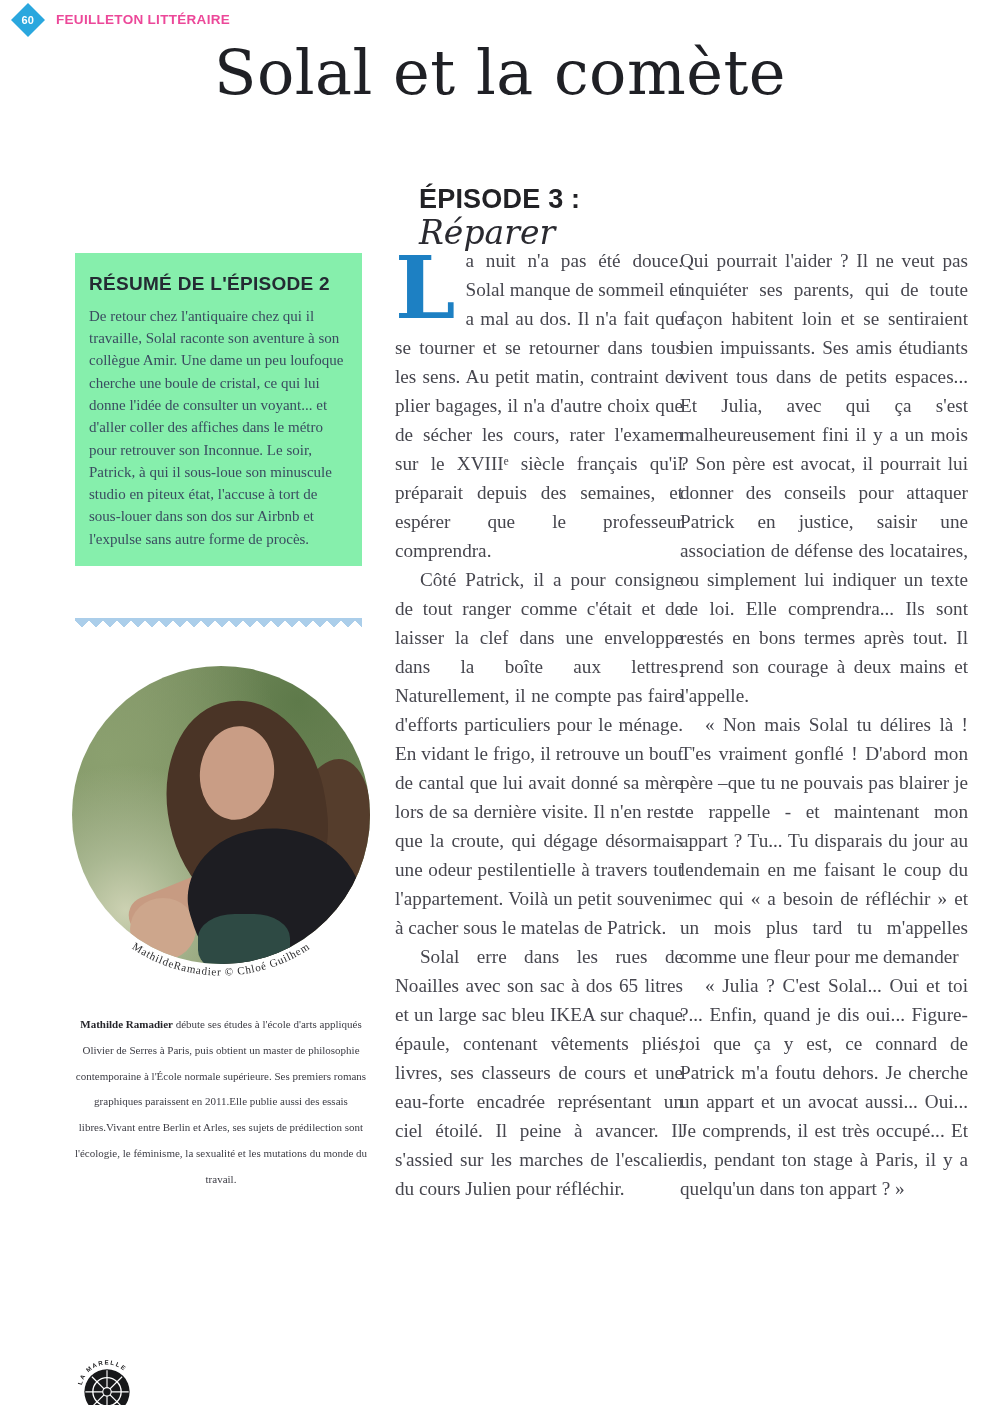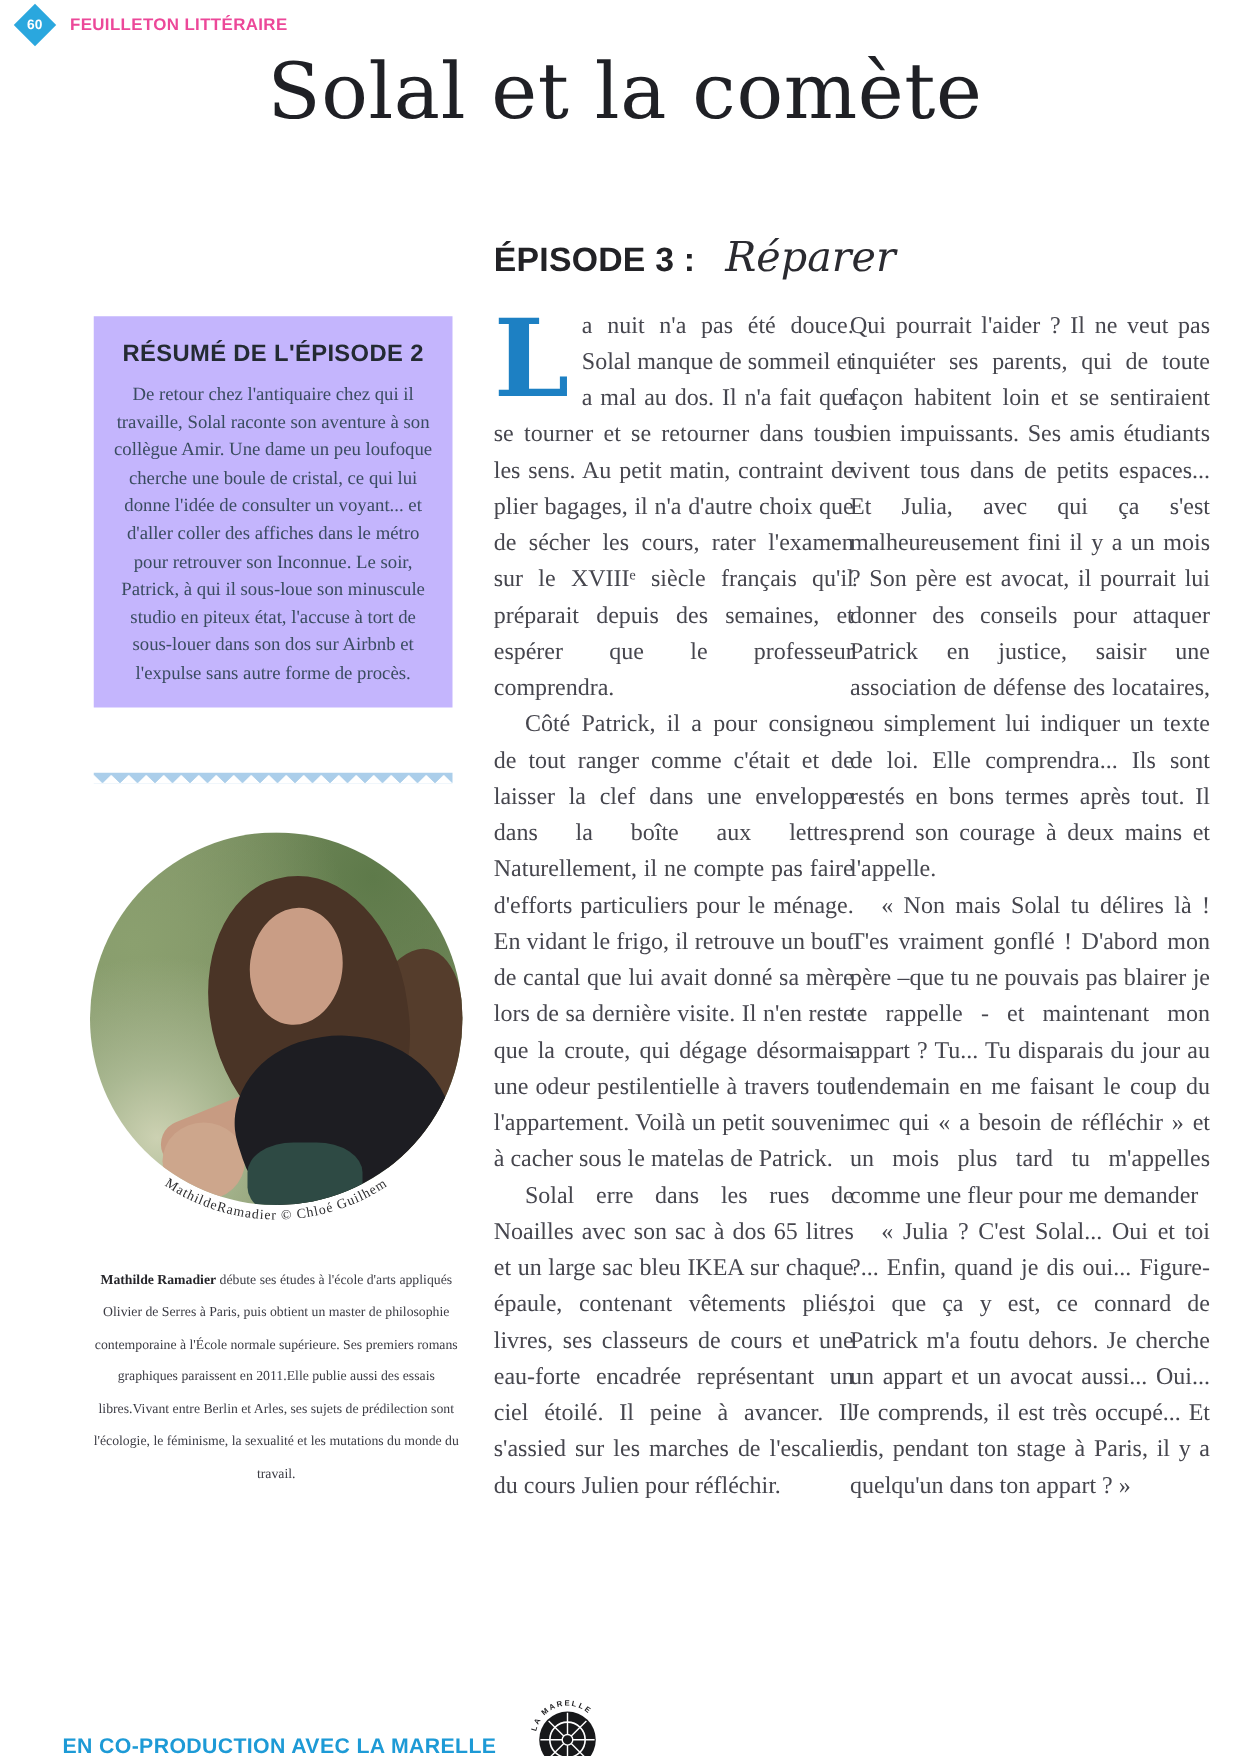--- a/index.html
+++ b/index.html
@@ -22,32 +22,32 @@
     margin-left:16px; font:700 13.5px/24px "Liberation Sans", sans-serif;
     color:#ec4899; letter-spacing:0.3px;
   }
   
   .page-title {
     position:absolute; top:36px; left:0; width:100%; text-align:center;
     font-family:"DejaVu Serif","Liberation Serif",serif; font-weight:400;
     font-size:62px; color:#1f2025; letter-spacing:0.5px;
   }
   
-  .episode { position:absolute; left:395px; top:186px; display:flex; align-items:baseline; }
+  .episode { position:absolute; left:395px; top:186px; display:flex; align-items:baseline;flex-direction:column; }
   .episode-label {
     font:700 27px/1 "Liberation Sans", sans-serif; color:#222226; letter-spacing:0.2px;
   }
   .episode-title {
     margin-left:24px; font-family:"DejaVu Serif","Liberation Serif",serif;
     font-style:italic; font-size:33px; color:#2a2a30;
   }
   
   .resume-box {
     position:absolute; left:75px; top:253px; width:287px;
-    background:#c4b5fd; padding:20px 14px 16px 14px; text-align:center;
+    background:#86efac; padding:20px 14px 16px 14px; text-align:left;
   }
   .resume-heading {
     font:700 19px/1.2 "Liberation Sans", sans-serif; color:#242b33;
     letter-spacing:0.3px; margin-bottom:9px;
   }
   .resume-text {
     font-size:15px; line-height:22.3px; color:#3a4c60;
   }
   .resume-zigzag {
     position:absolute; left:75px; top:618px; width:287px; height:9px;
@@ -156,21 +156,20 @@
     <p>Solal erre dans les rues de Noailles avec son sac à dos 65 litres et un large sac bleu IKEA sur chaque épaule, contenant vêtements pliés, livres, ses classeurs de cours et une eau-forte encadrée représentant un ciel étoilé. Il peine à avancer. Il s'assied sur les marches de l'escalier du cours Julien pour réfléchir.</p>
   </div>
 
   <div class="col col-2">
     <p>Qui pourrait l'aider ? Il ne veut pas inquiéter ses parents, qui de toute façon habitent loin et se sentiraient bien impuissants. Ses amis étudiants vivent tous dans de petits espaces... Et Julia, avec qui ça s'est malheureusement fini il y a un mois ? Son père est avocat, il pourrait lui donner des conseils pour attaquer Patrick en justice, saisir une association de défense des locataires, ou simplement lui indiquer un texte de loi. Elle comprendra... Ils sont restés en bons termes après tout. Il prend son courage à deux mains et l'appelle.</p>
     <p>« Non mais Solal tu délires là ! T'es vraiment gonflé ! D'abord mon père –que tu ne pouvais pas blairer je te rappelle - et maintenant mon appart ? Tu... Tu disparais du jour au lendemain en me faisant le coup du mec qui « a besoin de réfléchir » et un mois plus tard tu m'appelles comme une fleur pour me demander</p>
     <p>« Julia ? C'est Solal... Oui et toi ?... Enfin, quand je dis oui... Figure-toi que ça y est, ce connard de Patrick m'a foutu dehors. Je cherche un appart et un avocat aussi... Oui... Je comprends, il est très occupé... Et dis, pendant ton stage à Paris, il y a quelqu'un dans ton appart ? »</p>
   </div>
 
   <div class="footer">
-    <span class="coprod">EN CO-PRODUCTION AVEC LA MARELLE</span>
     <svg class="marelle-logo" viewBox="0 0 70 70" width="66" height="66">
       <defs>
         <path id="logoArc" d="M 8 36 A 27 27 0 0 1 62 36" fill="none"></path>
       </defs>
       <circle cx="35" cy="38" r="24" fill="#17181a"></circle>
       <circle cx="35" cy="38" r="15" fill="none" stroke="#ffffff" stroke-width="1.4"></circle>
       <g stroke="#ffffff" stroke-width="1.2">
         <line x1="35" y1="15" x2="35" y2="61"></line>
         <line x1="12" y1="38" x2="58" y2="38"></line>
         <line x1="19" y1="22" x2="51" y2="54"></line>

